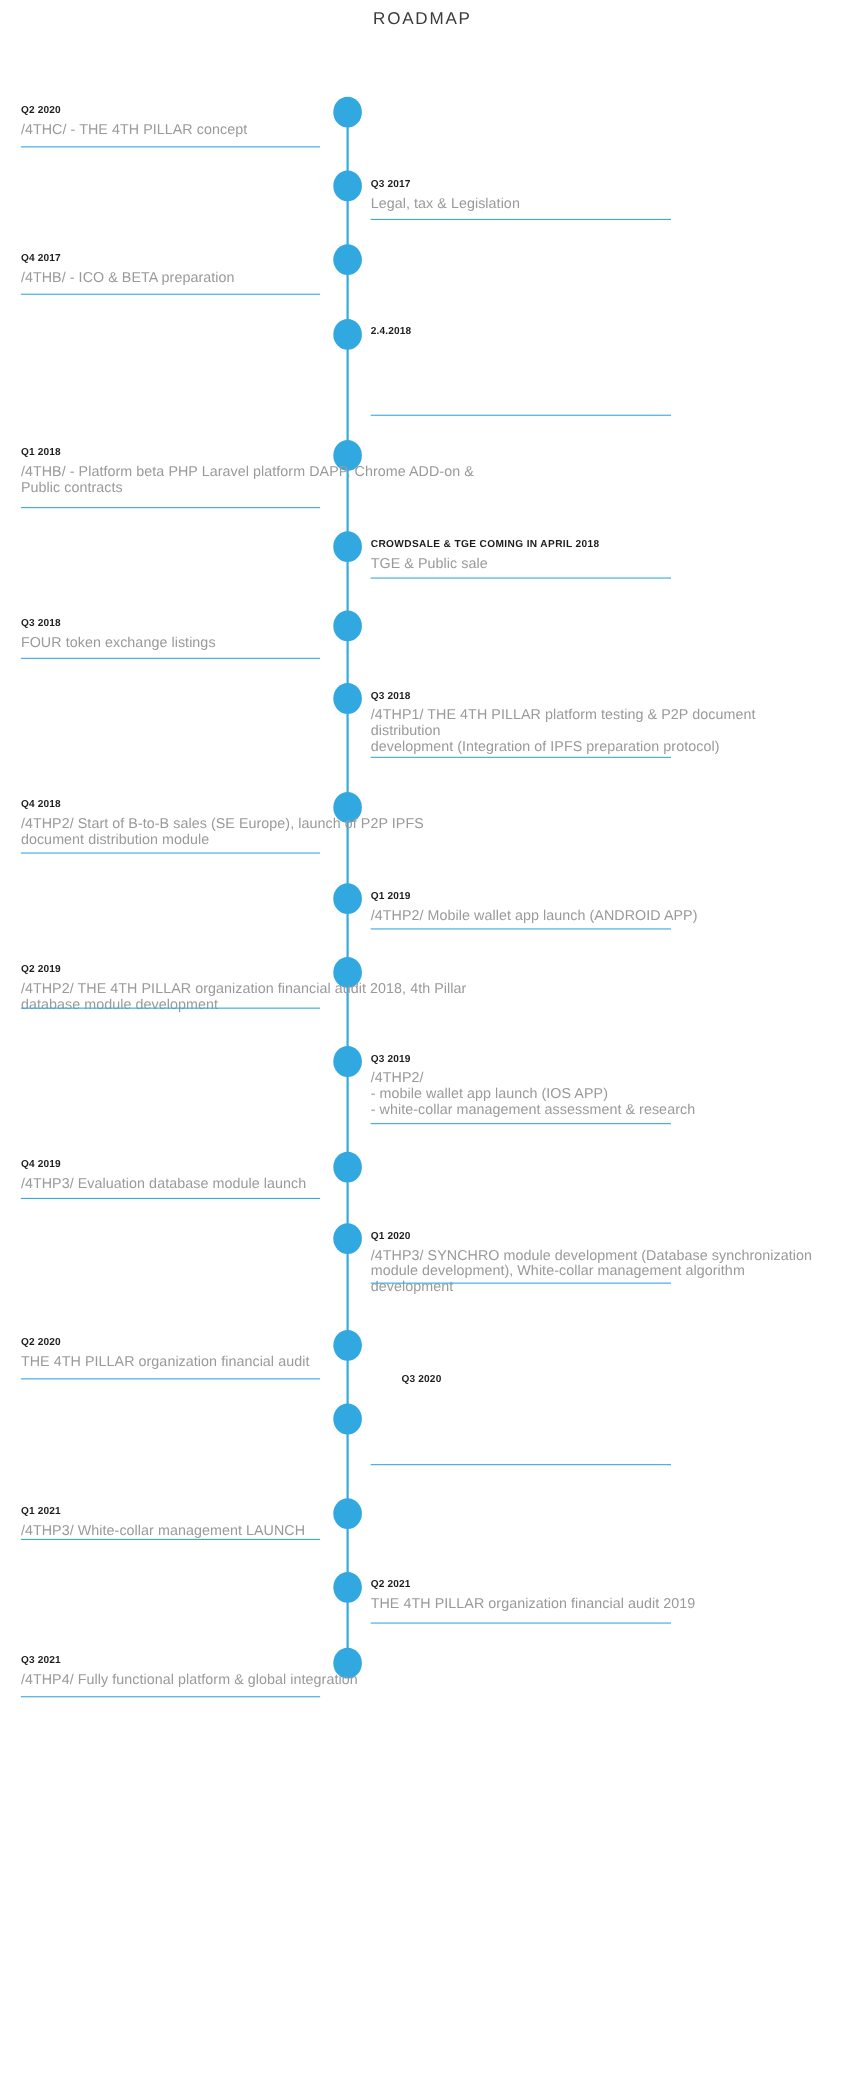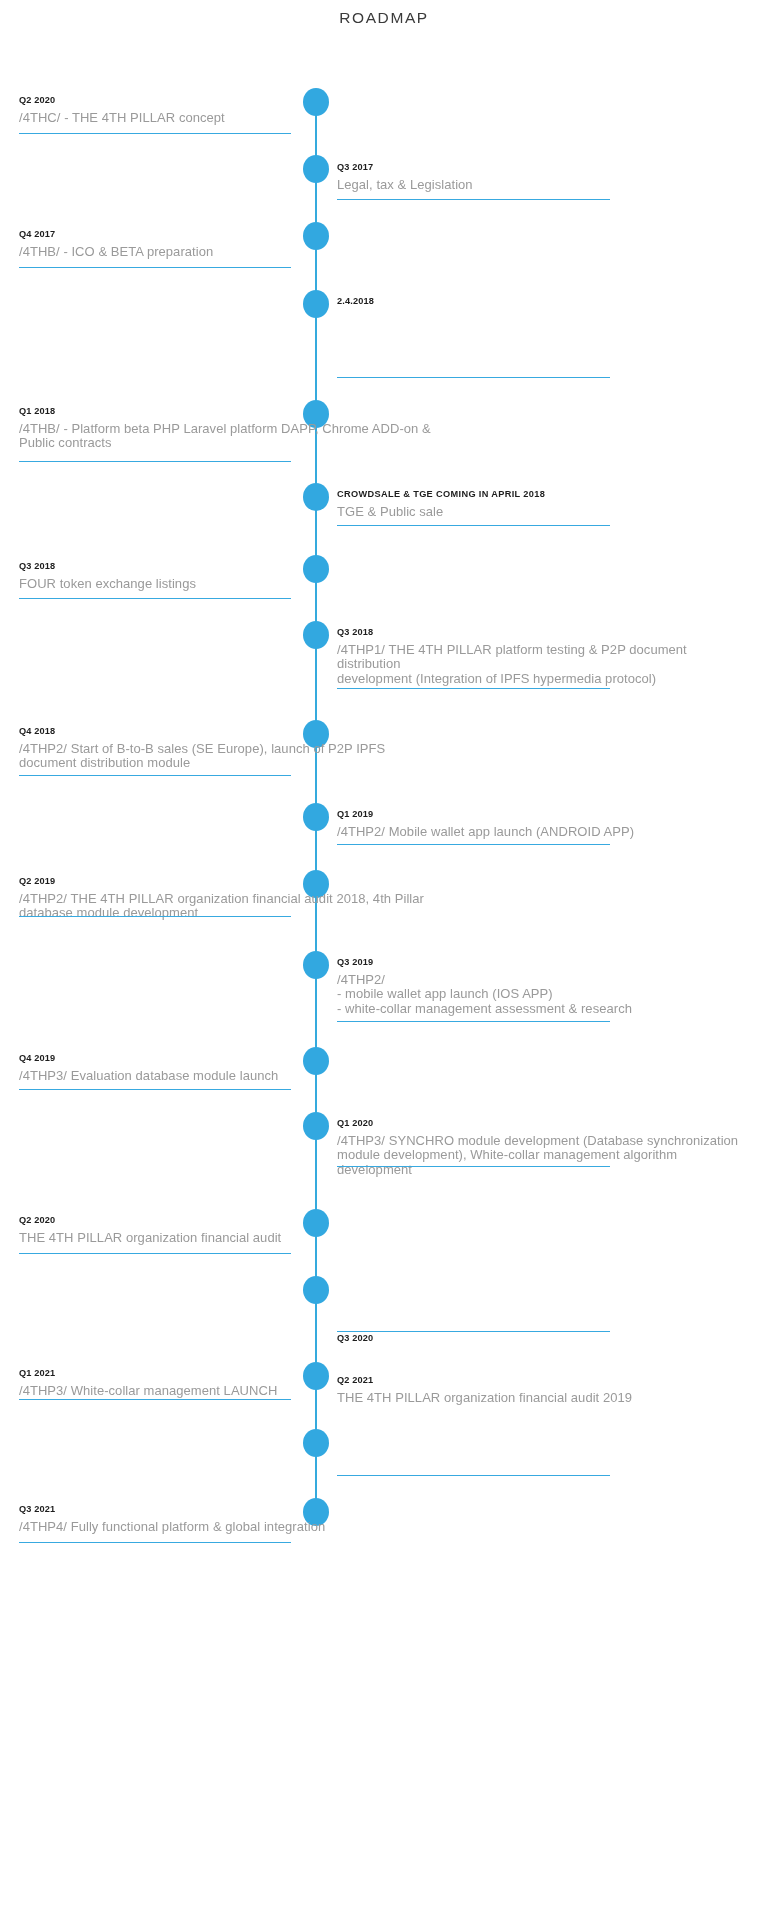--- a/index.html
+++ b/index.html
@@ -153,21 +153,21 @@
       <div class="entry-title">Q3 2018</div>
       <div class="entry-body">
         <span class="line">FOUR token exchange listings</span>
       </div>
     </div>
     <div class="entry right" style="top: 626px;">
       <div class="entry-title">Q3 2018</div>
       <div class="entry-body">
         <span class="line">/4THP1/ THE 4TH PILLAR platform testing &amp; P2P document</span>
         <span class="line">distribution</span>
-        <span class="line">development (Integration of IPFS hypermedia protocol)</span>
+        <span class="line">development (Integration of IPFS preparation protocol)</span>
       </div>
     </div>
     <div class="entry left" style="top: 725px;">
       <div class="entry-title">Q4 2018</div>
       <div class="entry-body">
         <span class="line">/4THP2/ Start of B-to-B sales (SE Europe), launch of P2P IPFS</span>
         <span class="line">document distribution module</span>
       </div>
     </div>
     <div class="entry right" style="top: 808px;">
@@ -204,30 +204,30 @@
         <span class="line">module development), White-collar management algorithm</span>
         <span class="line">development</span>
       </div>
     </div>
     <div class="entry left" style="top: 1214px;">
       <div class="entry-title">Q2 2020</div>
       <div class="entry-body">
         <span class="line">THE 4TH PILLAR organization financial audit</span>
       </div>
     </div>
-    <div class="entry right" style="top: 1332px;">
+    <div class="entry right" style="top: 1247px; margin-left: 28px;">
       <div class="entry-title">Q3 2020</div>
     </div>
     <div class="entry left" style="top: 1367px;">
       <div class="entry-title">Q1 2021</div>
       <div class="entry-body">
         <span class="line">/4THP3/ White-collar management LAUNCH</span>
       </div>
     </div>
-    <div class="entry right" style="top: 1374px;">
+    <div class="entry right" style="top: 1434px;">
       <div class="entry-title">Q2 2021</div>
       <div class="entry-body">
         <span class="line">THE 4TH PILLAR organization financial audit 2019</span>
       </div>
     </div>
     <div class="entry left" style="top: 1503px;">
       <div class="entry-title">Q3 2021</div>
       <div class="entry-body">
         <span class="line">/4THP4/ Fully functional platform &amp; global integration</span>
       </div>

